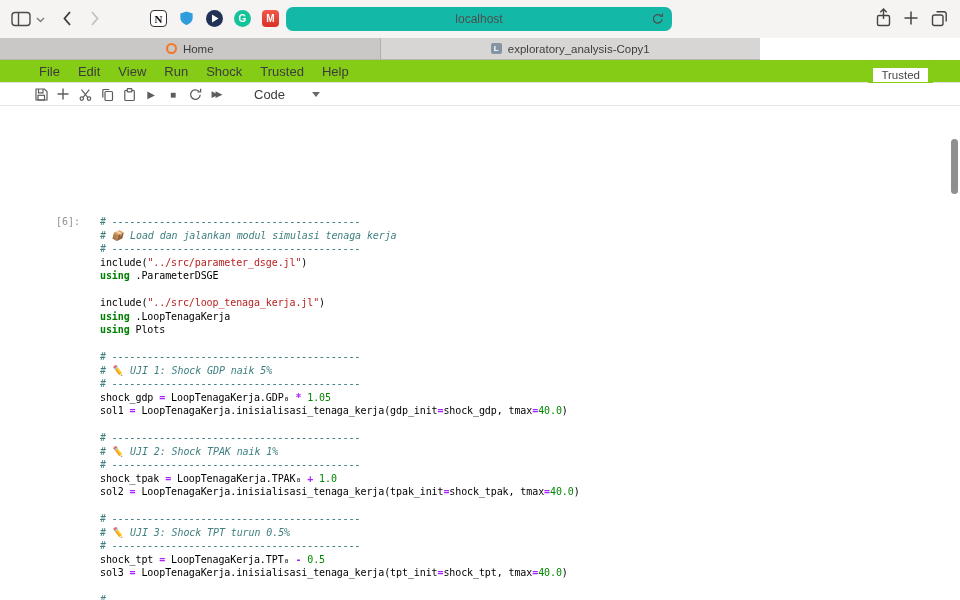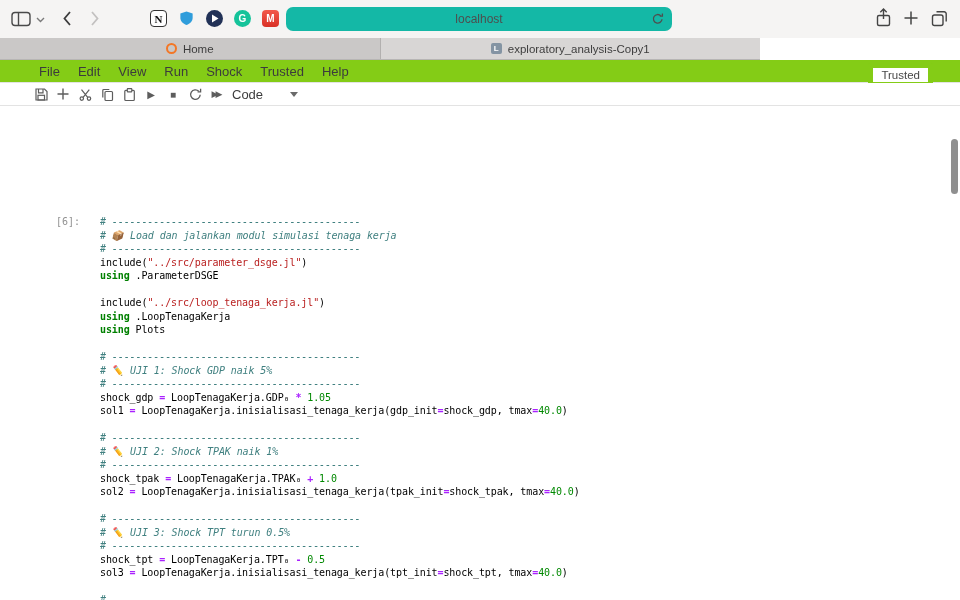--- a/index.html
+++ b/index.html
@@ -29,21 +29,21 @@
 
   
   .jp-menubar { position:absolute; left:0; top:60px; width:960px; height:23px; background:#84cc16; border-bottom:1px solid #e3e3e3; display:flex; align-items:center; padding-left:30px; }
   .menu-item { padding:0 9px; font-size:13px; color:#3c3c3c; }
   .trusted { position:absolute; right:27px; top:3px; border:5px solid #84cc16; border-radius:2px; padding:1px 8px; font-size:11.5px; color:#484848; background:#fff; }
 
   
   .jp-toolbar { position:absolute; left:0; top:83px; width:960px; height:23px; background:#fff; border-bottom:1px solid #e3e3e3; display:flex; align-items:center; padding-left:33px; }
   .tb-btn { width:16px; height:16px; margin-right:6px; display:flex; align-items:center; justify-content:center; color:#5d5d5d; font-size:10px; }
   .tb-ff { letter-spacing:-3px; font-size:9px; padding-right:3px; }
-  .cell-type { margin-left:1px; width:66px; display:flex; align-items:center; justify-content:space-between; font-size:13px; color:#3c3c3c;gap:8px; }
+  .cell-type { margin-left:23px; width:66px; display:flex; align-items:center; justify-content:space-between; font-size:13px; color:#3c3c3c;gap:8px; }
   .sel-caret { width:0; height:0; border-left:4px solid transparent; border-right:4px solid transparent; border-top:5px solid #6a6a6a; }
   .tb-right { position:absolute; right:14px; top:0; height:23px; display:flex; align-items:center; gap:9px; font-size:13px; color:#3c3c3c; }
   .jl-link { display:flex; align-items:center; gap:4px; }
   .dot { width:9px; height:9px; border-radius:50%; background:#a9a9a9; }
   .kstatus { width:10px; height:10px; border-radius:50%; border:1.5px solid #777; background:#fff; }
   .burger { display:flex; flex-direction:column; gap:2.5px; }
   .burger i { display:block; width:12px; height:1.5px; background:#5d5d5d; }
 
   
   .notebook { position:absolute; left:0; top:106px; width:960px; height:494px; background:#fff; overflow:hidden; }

